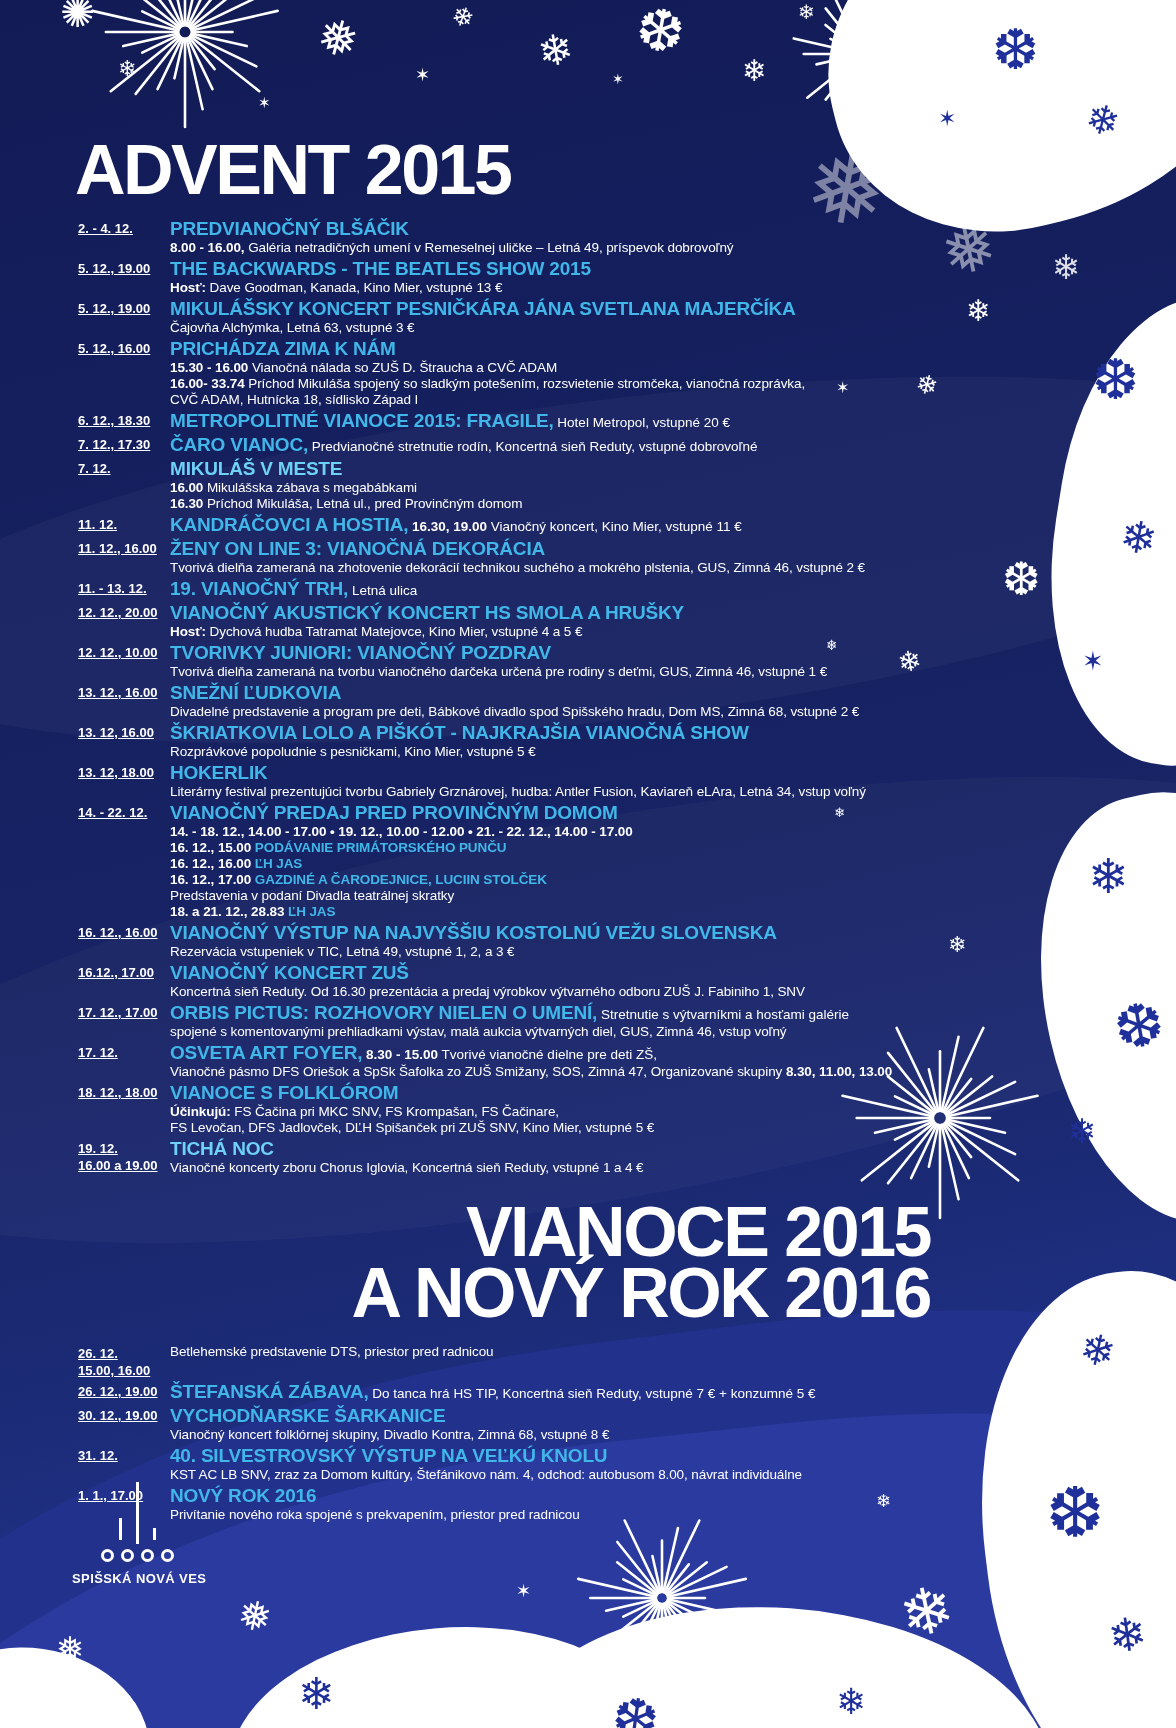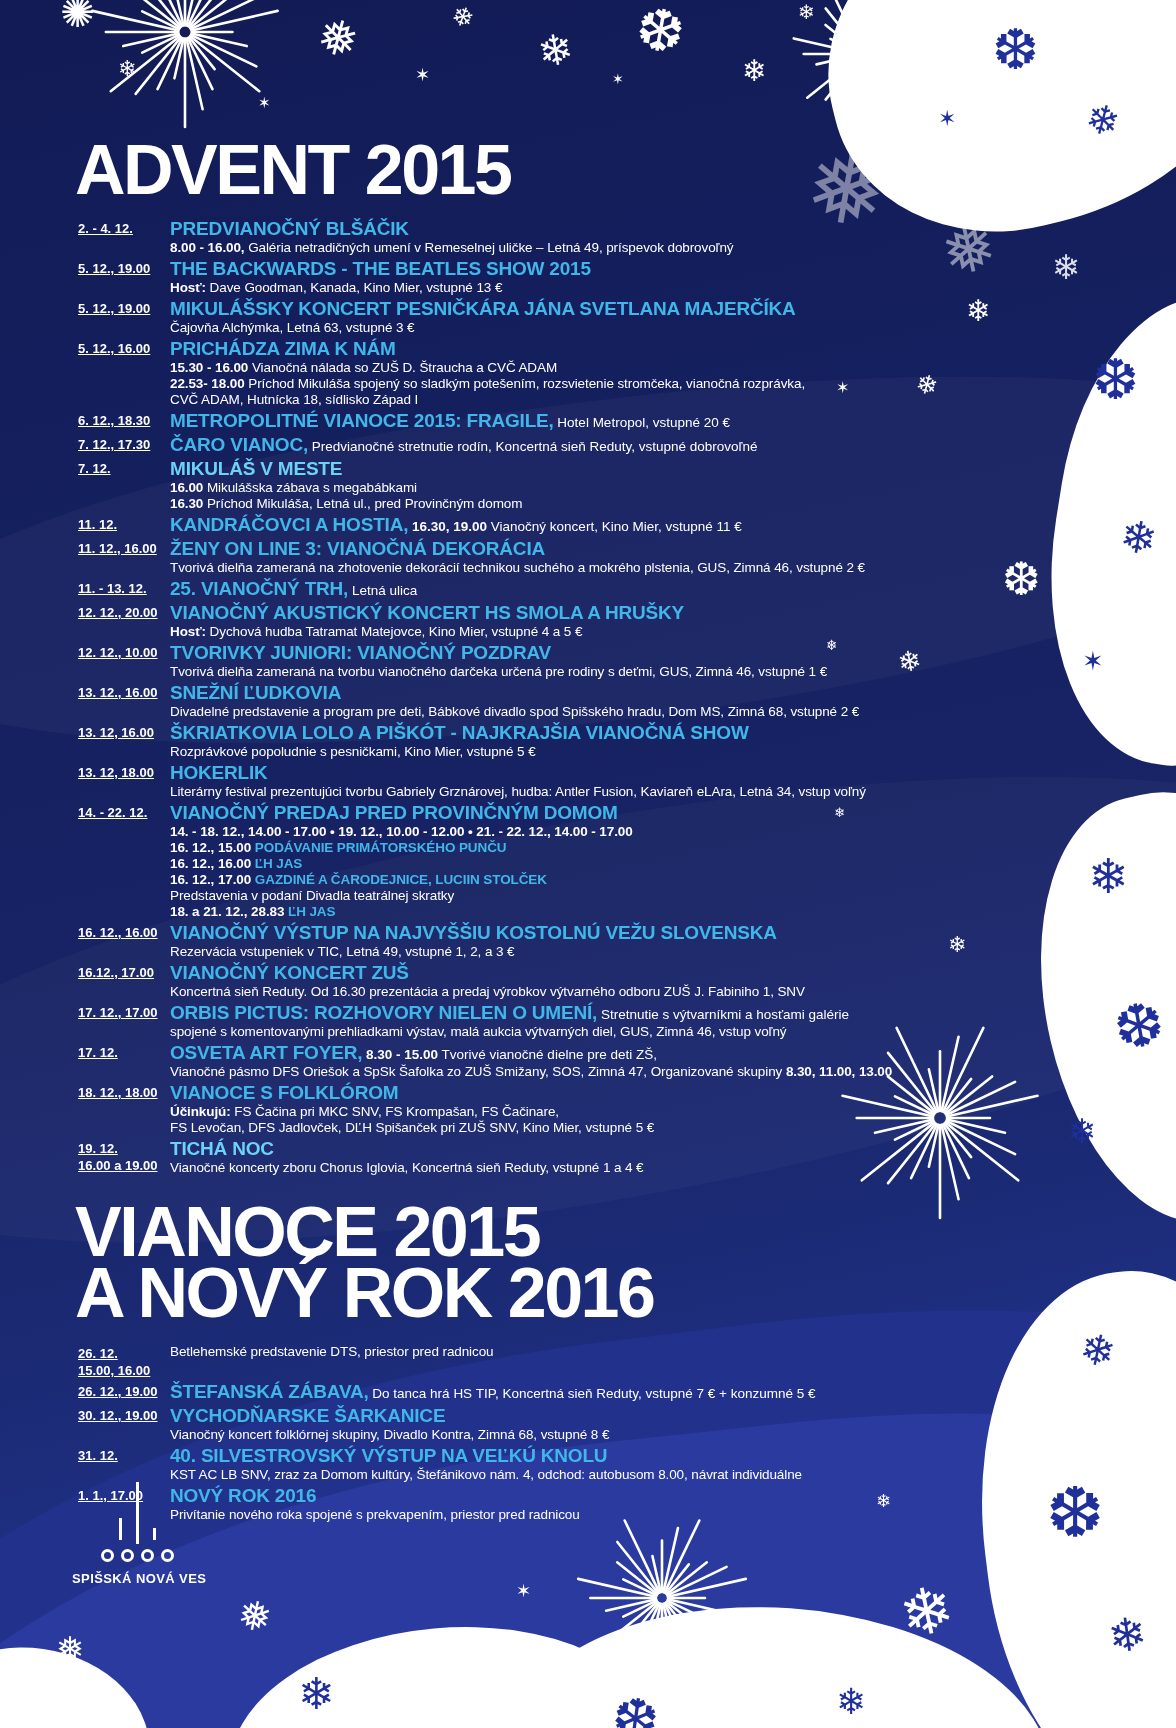--- a/index.html
+++ b/index.html
@@ -30,21 +30,21 @@
   .b-b1{left:230px;bottom:-150px;width:430px;height:250px;border-radius:50%;transform:rotate(-5deg);}
   .b-b2{left:510px;bottom:-180px;width:540px;height:300px;border-radius:50%;transform:rotate(4deg);}
   .b-b3{left:-90px;bottom:-110px;width:240px;height:190px;border-radius:50%;transform:rotate(8deg);}
   
   .flake{position:absolute;z-index:2;line-height:1;font-family:"DejaVu Sans",sans-serif;pointer-events:none;}
   .burst{position:absolute;z-index:2;overflow:visible;pointer-events:none;}
   
   .content{position:absolute;left:78px;top:140px;width:852px;z-index:3;}
   h1.big{margin:0;color:var(--white);font-weight:bold;font-size:70px;line-height:61px;letter-spacing:-2.5px;}
   h1.advent{margin:0 0 18px -3px;}
-  h1.vianoce{margin:26px 0 20px -3px;}
+  h1.vianoce{margin:26px 0 20px -3px;text-align:right;}
   .event{display:flex;margin:0 0 3px 0;}
   .ev-datecol{flex:none;width:92px;color:var(--white);font-weight:bold;font-size:13px;line-height:19px;white-space:nowrap;text-decoration:underline;}
   .ev-date2{font-size:13px;line-height:16px;}
   .ev-body{flex:1;min-width:0;}
   .ev-titleline{font-size:13.5px;line-height:19px;color:var(--white);}
   .ev-title{color:var(--cyan);font-size:19px;font-weight:bold;letter-spacing:-0.2px;}
   .ev-title.light{color:var(--cyan-light);}
   .ev-line{font-size:13.5px;line-height:16px;color:var(--white);letter-spacing:-0.1px;}
   .seg-b{font-weight:bold;color:var(--white);}
   .seg-r{color:var(--white);margin-top:17px;}
@@ -278,21 +278,21 @@
               <div class="ev-line"><span class="seg-r">Čajovňa Alchýmka, Letná 63, vstupné 3 €</span></div>
             </div>
           </div>
           <div class="event">
             <div class="ev-datecol">
               <div>5. 12., 16.00</div>
             </div>
             <div class="ev-body">
               <div class="ev-titleline"><span class="ev-title">PRICHÁDZA ZIMA K NÁM</span></div>
               <div class="ev-line"><span class="seg-b">15.30 - 16.00</span><span class="seg-r"> Vianočná nálada so ZUŠ D. Štraucha a CVČ ADAM</span></div>
-              <div class="ev-line"><span class="seg-b">22.53- 18.00</span><span class="seg-r"> Príchod Mikuláša spojený so sladkým potešením, rozsvietenie stromčeka, vianočná rozprávka,</span></div>
+              <div class="ev-line"><span class="seg-b">16.00- 33.74</span><span class="seg-r"> Príchod Mikuláša spojený so sladkým potešením, rozsvietenie stromčeka, vianočná rozprávka,</span></div>
               <div class="ev-line"><span class="seg-r">CVČ ADAM, Hutnícka 18, sídlisko Západ I</span></div>
             </div>
           </div>
           <div class="event">
             <div class="ev-datecol">
               <div>6. 12., 18.30</div>
             </div>
             <div class="ev-body">
               <div class="ev-titleline"><span class="ev-title">METROPOLITNÉ VIANOCE 2015: FRAGILE,</span><span class="seg-r"> Hotel Metropol, vstupné 20 €</span></div>
             </div>
@@ -330,21 +330,21 @@
             <div class="ev-body">
               <div class="ev-titleline"><span class="ev-title">ŽENY ON LINE 3: VIANOČNÁ DEKORÁCIA</span></div>
               <div class="ev-line"><span class="seg-r">Tvorivá dielňa zameraná na zhotovenie dekorácií technikou suchého a mokrého plstenia, GUS, Zimná 46, vstupné 2 €</span></div>
             </div>
           </div>
           <div class="event">
             <div class="ev-datecol">
               <div>11. - 13. 12.</div>
             </div>
             <div class="ev-body">
-              <div class="ev-titleline"><span class="ev-title">25. VIANOČNÝ TRH,</span><span class="seg-r"> Letná ulica</span></div>
+              <div class="ev-titleline"><span class="ev-title">19. VIANOČNÝ TRH,</span><span class="seg-r"> Letná ulica</span></div>
             </div>
           </div>
           <div class="event">
             <div class="ev-datecol">
               <div>12. 12., 20.00</div>
             </div>
             <div class="ev-body">
               <div class="ev-titleline"><span class="ev-title">VIANOČNÝ AKUSTICKÝ KONCERT HS SMOLA A HRUŠKY</span></div>
               <div class="ev-line"><span class="seg-b">Hosť:</span><span class="seg-r"> Dychová hudba Tatramat Matejovce, Kino Mier, vstupné 4 a 5 €</span></div>
             </div>

